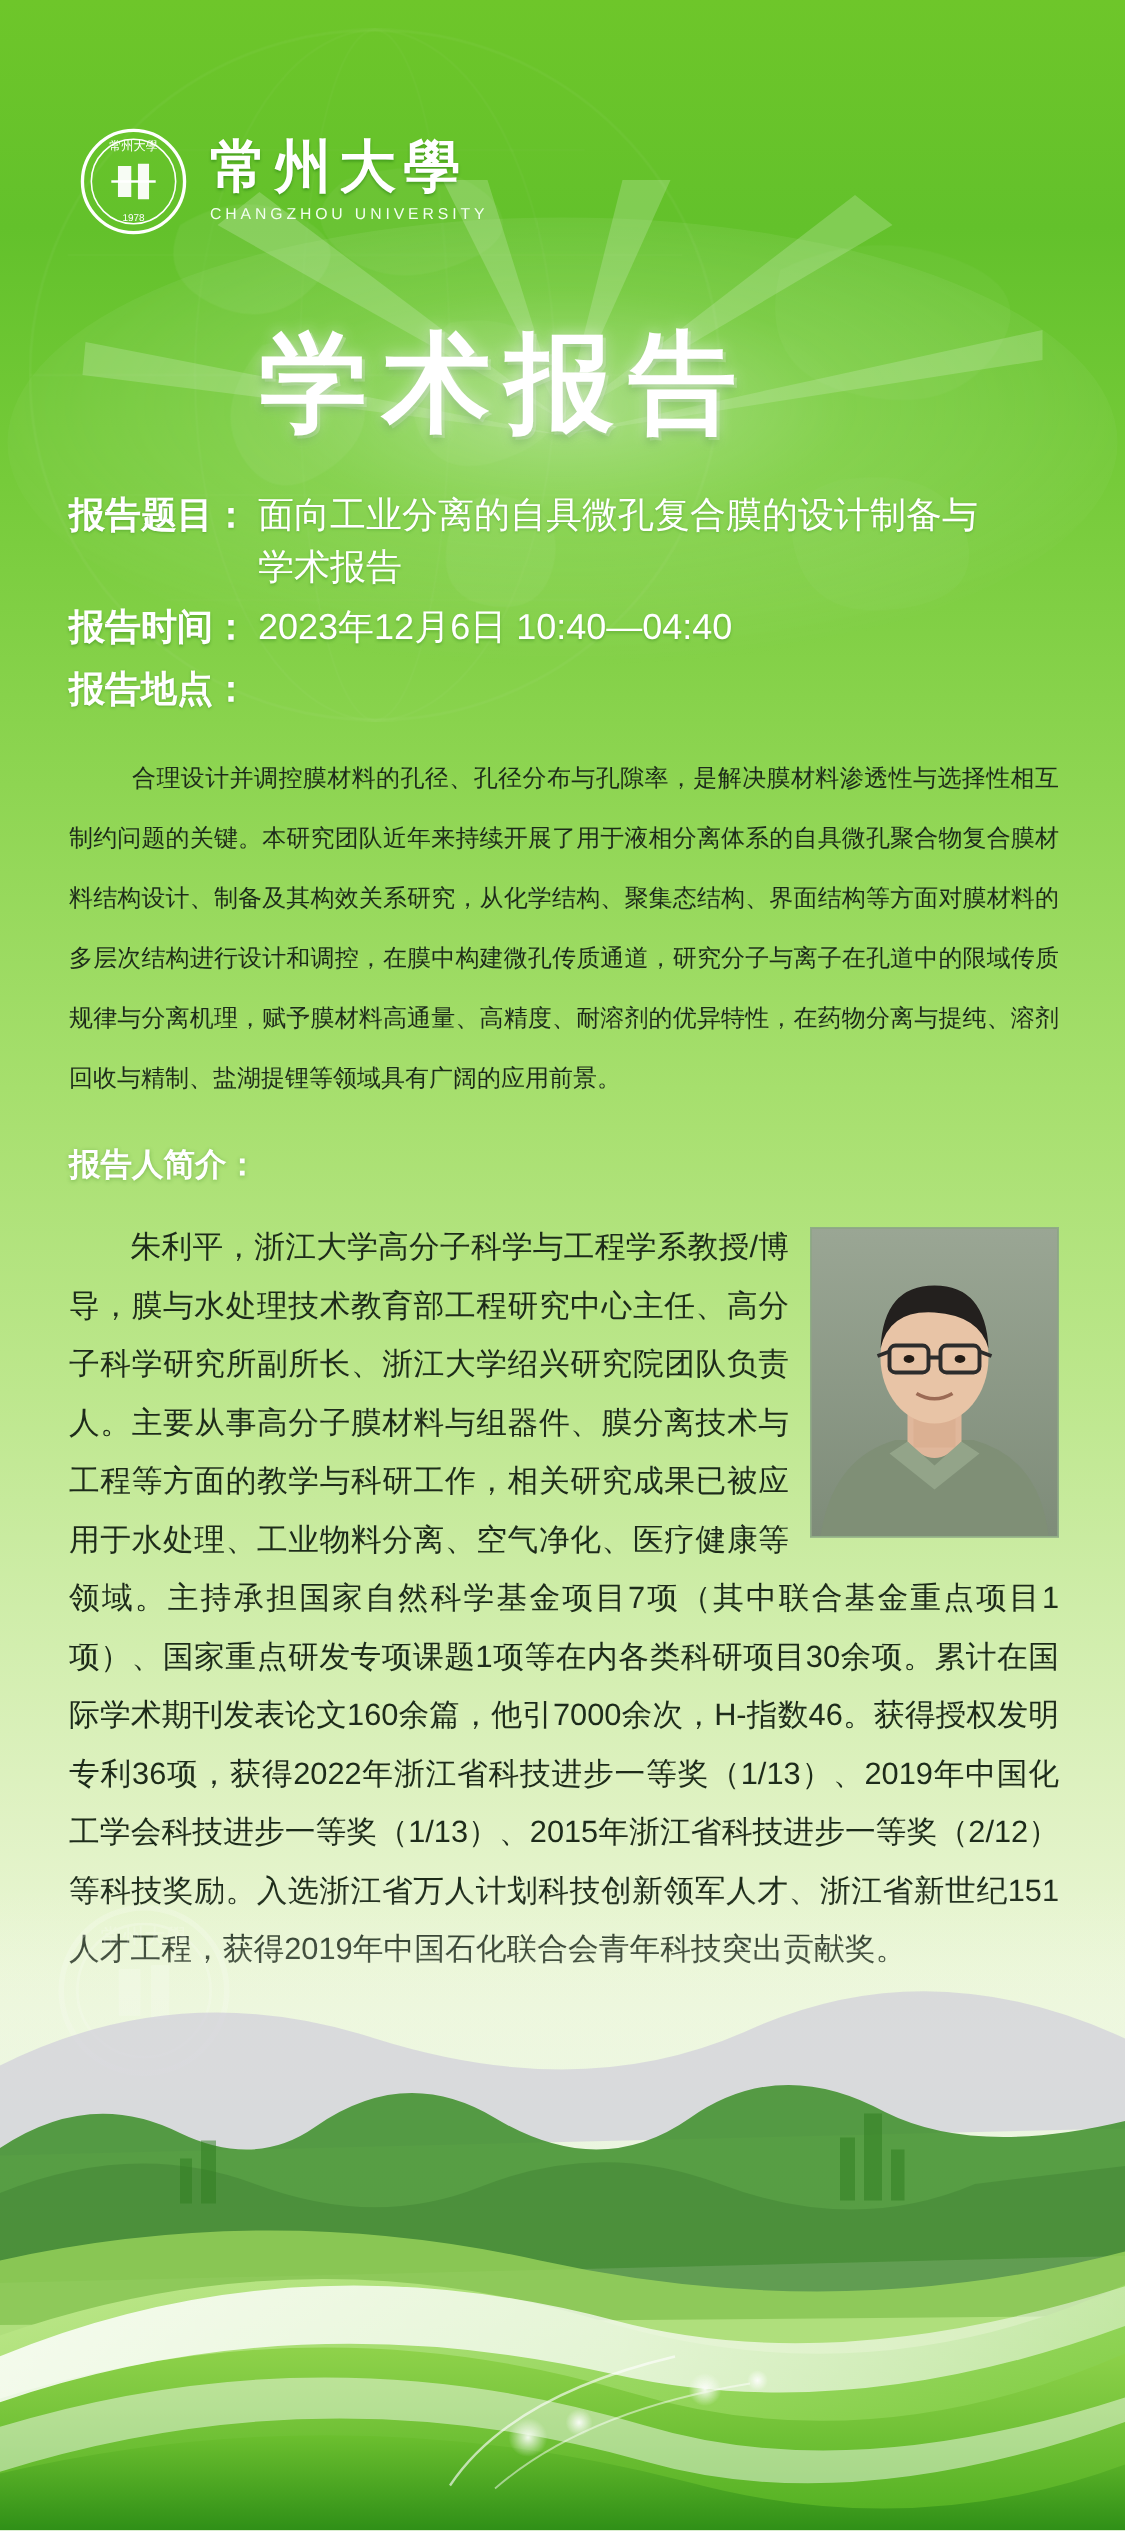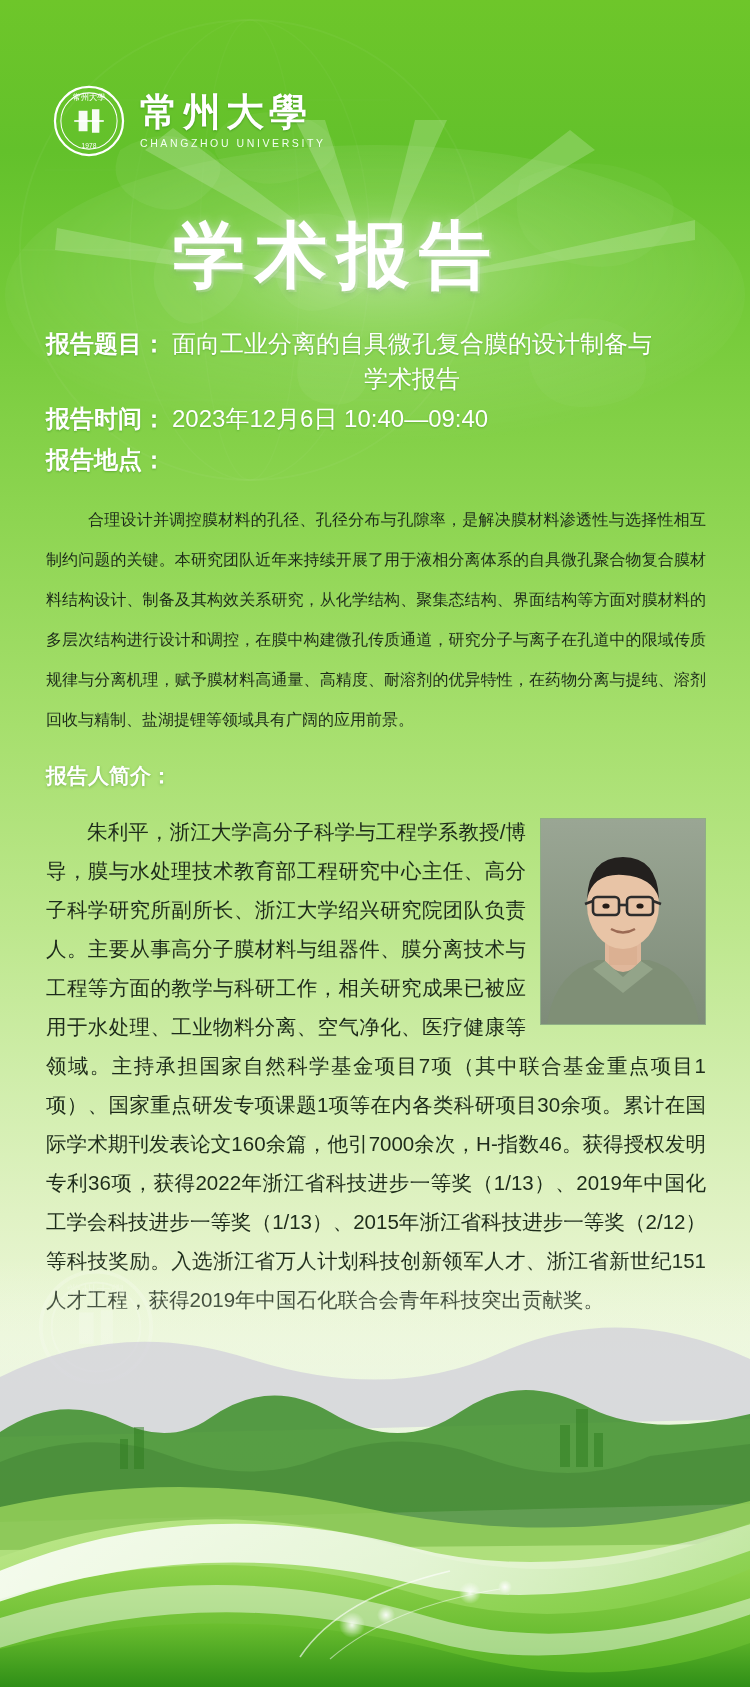--- a/index.html
+++ b/index.html
@@ -148,21 +148,20 @@
     text-shadow: 0 1px 2px rgba(40,120,20,0.4);
   }
   .meta-value {
     font-size: 24px;
     color: #ffffff;
     text-shadow: 0 1px 2px rgba(40,120,20,0.35);
     padding-left: 6px;
   }
   .meta-row.title-row .meta-value {
     text-indent: 0;
-    text-align: center;
   }
 
   
   .abstract {
     position: absolute;
     left: 46px;
     top: 500px;
     width: 660px;
     font-size: 16px;
     line-height: 40px;
@@ -277,21 +276,21 @@
   <div class="meta">
     <div class="meta-row title-row">
       <span class="meta-label">报告题目：</span>
       <span class="meta-value">
         <span>面向工业分离的自具微孔复合膜的设计制备与</span><br>
         <span>学术报告</span>
       </span>
     </div>
     <div class="meta-row">
       <span class="meta-label">报告时间：</span>
-      <span class="meta-value">2023年12月6日 10:40—09:40</span>
+      <span class="meta-value">2023年12月6日 10:40—04:40</span>
     </div>
     <div class="meta-row">
       <span class="meta-label">报告地点：</span>
     </div>
   </div>
 
   <div class="abstract">合理设计并调控膜材料的孔径、孔径分布与孔隙率，是解决膜材料渗透性与选择性相互制约问题的关键。本研究团队近年来持续开展了用于液相分离体系的自具微孔聚合物复合膜材料结构设计、制备及其构效关系研究，从化学结构、聚集态结构、界面结构等方面对膜材料的多层次结构进行设计和调控，在膜中构建微孔传质通道，研究分子与离子在孔道中的限域传质规律与分离机理，赋予膜材料高通量、高精度、耐溶剂的优异特性，在药物分离与提纯、溶剂回收与精制、盐湖提锂等领域具有广阔的应用前景。</div>
 
   <div class="speaker-heading">报告人简介：</div>
 

